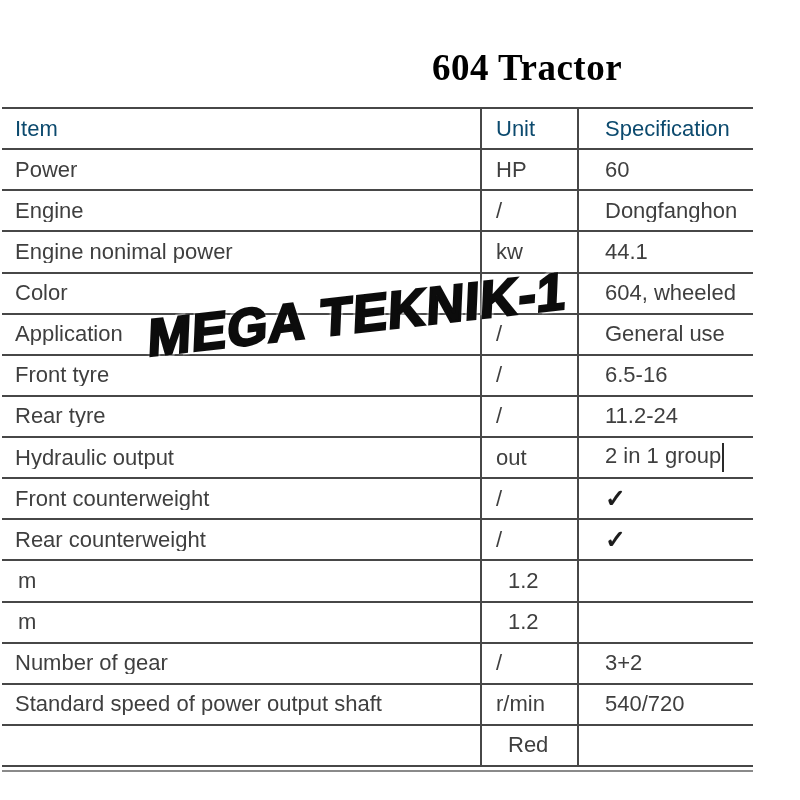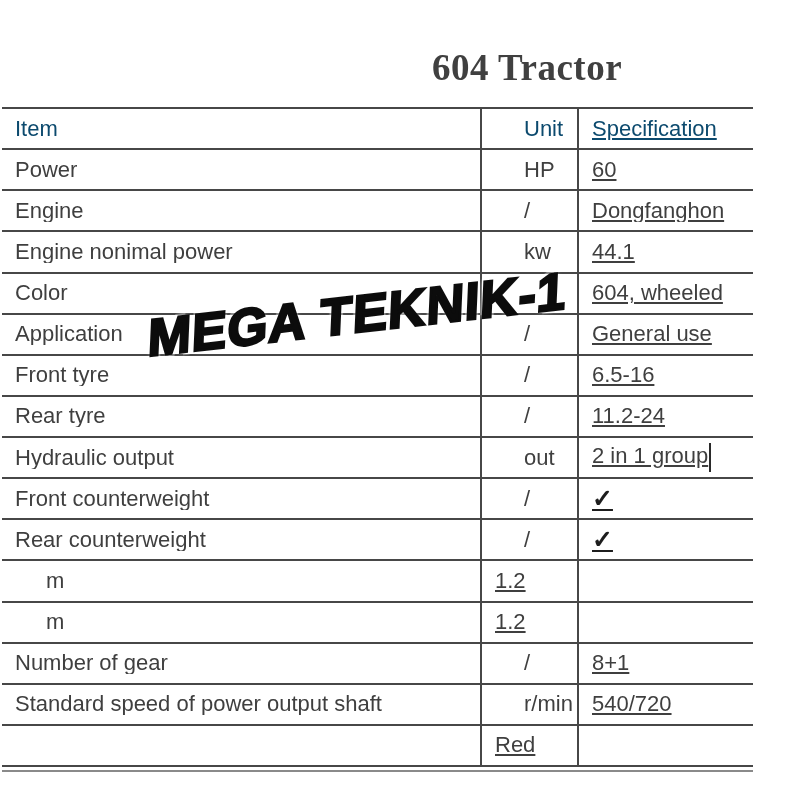--- a/index.html
+++ b/index.html
@@ -4,38 +4,38 @@
 <style>
   html,body{margin:0;padding:0;background:#ffffff;}
   #canvas{
     position:relative;width:800px;height:800px;background:#ffffff;overflow:hidden;
     font-family:"Liberation Sans", sans-serif;
   }
   
   .title{
     position:absolute;top:46px;left:527px;transform:translateX(-50%);
     font-family:"Liberation Serif", serif;font-weight:bold;font-size:37px;
-    color:#404040;letter-spacing:.5px;white-space:nowrap;
+    color:#000000;letter-spacing:.5px;white-space:nowrap;
   }
   
   .spec-table{
     position:absolute;left:2px;top:107px;width:751px;height:658px;
     display:flex;flex-direction:column;
     border-top:2px solid #474747;
     color:#3f3f3f;
   }
   .row{
     flex:1;display:grid;grid-template-columns:478px 97px 176px;
     border-bottom:2px solid #474747;align-items:center;
     font-size:22px;line-height:1;
   }
   .cell{white-space:nowrap;overflow:hidden;}
   .cell.item{padding-left:13px;}
-  .cell.unit{padding-left:16px;margin-left:28px;}
-  .cell.spec{padding-left:15px;text-decoration:underline;}
+  .cell.unit{padding-left:16px;}
+  .cell.spec{padding-left:28px;}
   .row.header .cell{color:#0c4a6e;}
   .unit-underline{border-bottom:2.5px solid #474747;padding-bottom:2px;}
   .vline{position:absolute;top:0;bottom:0;width:2px;background:#474747;z-index:1;}
   .vline.v1{left:478px;}
   .vline.v2{left:575px;}
   .bottom-double{position:absolute;left:2px;top:770px;width:751px;height:2px;background:#8a8a8a;}
   .check{font-weight:bold;font-size:25px;color:#1d1d1d;}
   .text-cursor{
     display:inline-block;width:2px;height:29px;background:#2a2a2a;
     margin-left:1px;vertical-align:middle;
@@ -120,21 +120,21 @@
         <div class="cell unit">m</div>
         <div class="cell spec"><span>1.2</span></div>
       </div>
       <div class="row">
         <div class="cell unit">m</div>
         <div class="cell spec"><span>1.2</span></div>
       </div>
       <div class="row">
         <div class="cell item">Number of gear</div>
         <div class="cell unit">/</div>
-        <div class="cell spec"><span>8+1</span></div>
+        <div class="cell spec"><span>3+2</span></div>
       </div>
       <div class="row">
         <div class="cell item">Standard speed of power output shaft</div>
         <div class="cell unit">r/min</div>
         <div class="cell spec"><span>540/720</span></div>
       </div>
       <div class="row">
         <div class="cell unit"></div>
         <div class="cell spec"><span>Red</span></div>
       </div>

